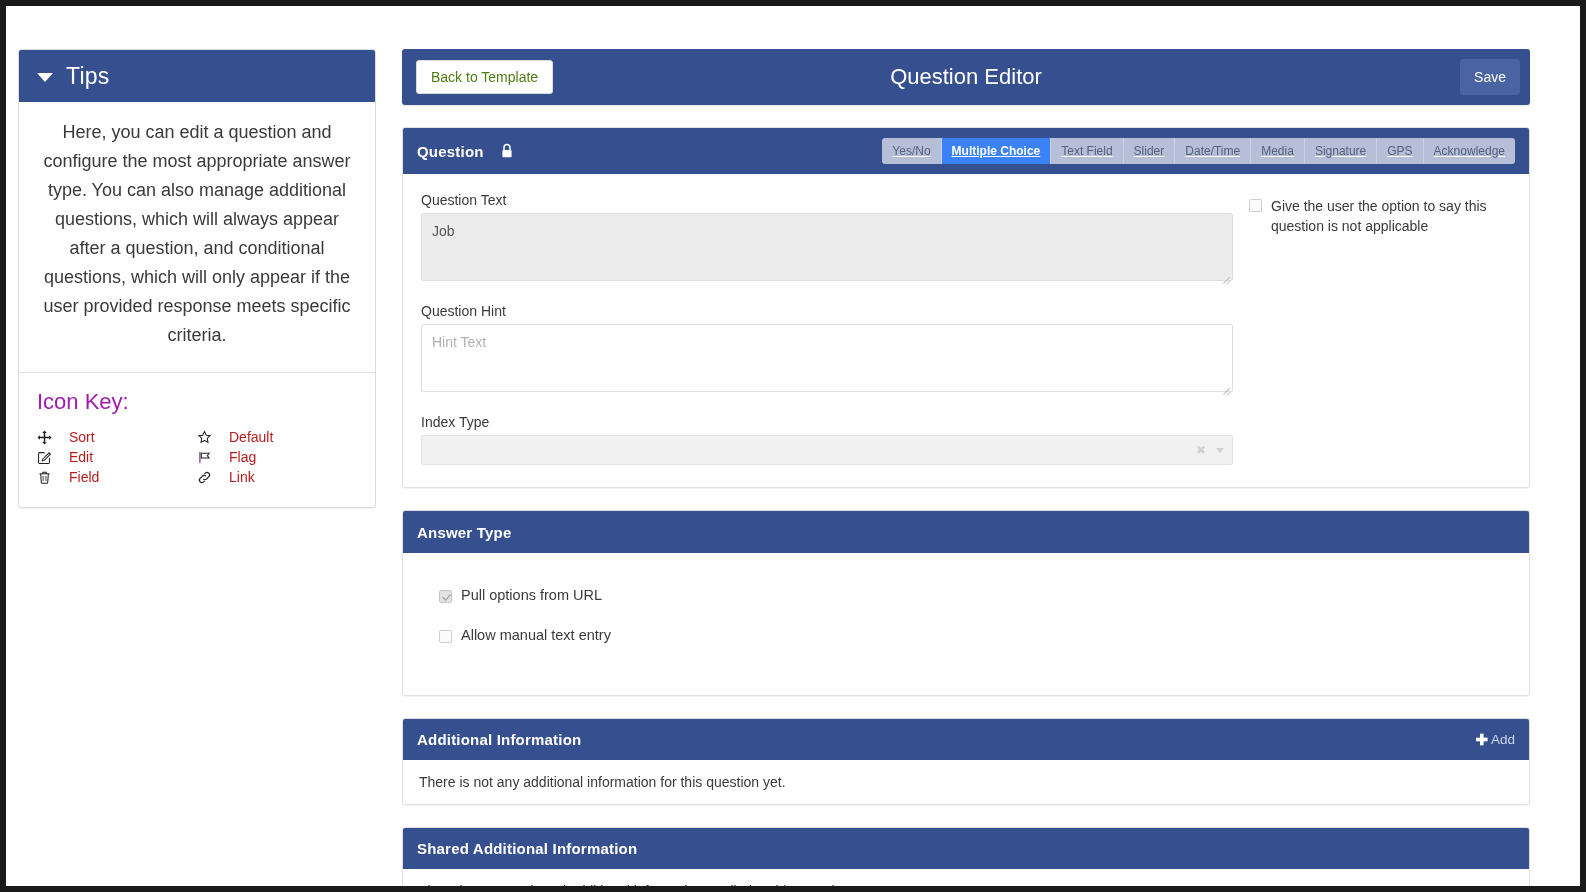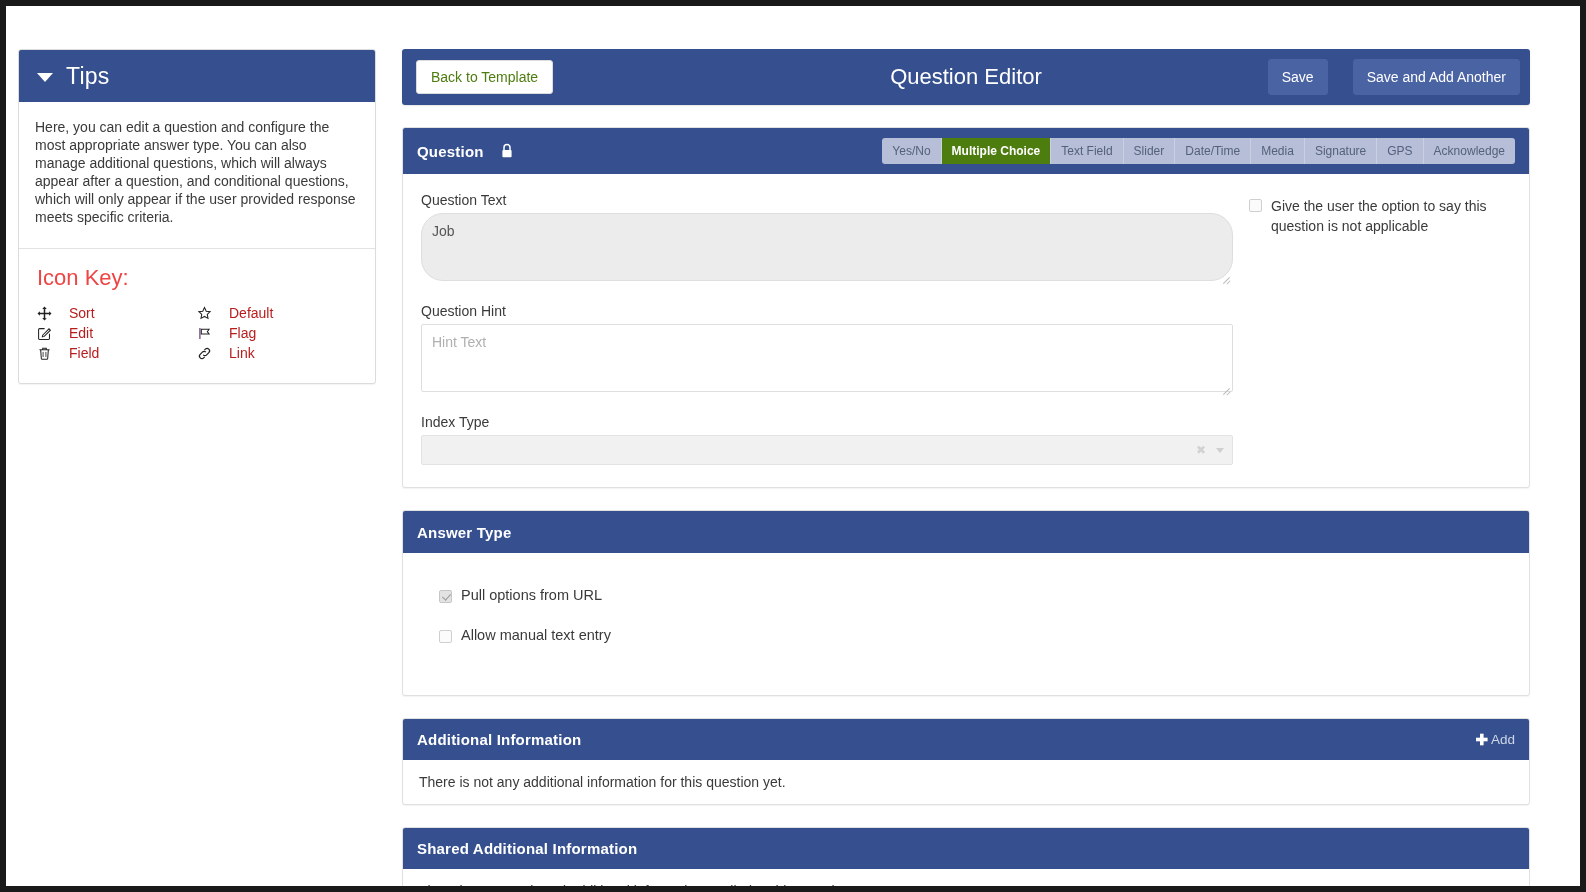--- a/index.html
+++ b/index.html
@@ -40,27 +40,28 @@
     width: 0; height: 0;
     border-left: 8px solid transparent;
     border-right: 8px solid transparent;
     border-top: 9px solid #ffffff;
     margin-right: 13px;
     margin-top: 3px;
   }
   .tips-title { font-size: 23px; font-weight: 400; letter-spacing: .2px; }
   .tips-body {
     padding: 16px 16px 22px 16px;
-    font-size: 14px;
-    line-height: 18px;
+    font-size: 18px;
+    line-height: 29px;
     color: #3a3a3a;
     border-bottom: 1px solid #e2e2e2;
+    text-align: center;
   }
   .iconkey-body { padding: 16px 16px 22px 18px; }
-  .iconkey-title { font-size: 22px; color: #ef4444; margin-bottom: 14px; font-weight: 400; }
+  .iconkey-title { font-size: 22px; color: #a21caf; margin-bottom: 14px; font-weight: 400; }
   .iconkey-grid {
     display: grid;
     grid-template-columns: 160px auto;
     row-gap: 4px;
     font-size: 14px;
     color: #b91c1c;
   }
   .iconkey-item { display: flex; align-items: center; }
   .iconkey-glyph {
     width: 26px; display: inline-flex;
@@ -130,52 +131,52 @@
     display: flex;
     align-items: center;
     padding: 0 14px;
     border-radius: 2px 2px 0 0;
   }
   .panel-head-tall { min-height: 46px; }
   .panel-title { font-size: 15px; font-weight: bold; letter-spacing: .2px; }
   .lock-icon { margin-left: 16px; display: inline-flex; align-items: center; }
 
   
-  .type-tabs { margin-left: auto; display: flex; align-items: stretch; height: 26px; }
+  .type-tabs { margin-left: auto; display: flex; align-items: stretch; height: 26px; text-decoration: underline; }
   .type-tab {
     background: #b6bfd7;
     color: #55607a;
     font-size: 12px;
     display: flex;
     align-items: center;
     padding: 0 10px;
     border-right: 1px solid #c9d0e2;
     cursor: pointer;
     white-space: nowrap;
   }
   .type-tab:first-child { border-radius: 3px 0 0 3px; }
   .type-tab:last-child { border-right: none; border-radius: 0 3px 3px 0; }
-  .type-tab.active { background: #4d7c0f; color: #ffffff; font-weight: bold; }
+  .type-tab.active { background: #3b82f6; color: #ffffff; font-weight: bold; }
 
   .panel-body { padding: 18px 18px 22px 18px; position: relative; }
 
   .field-label { font-size: 14px; color: #3a3a3a; margin-bottom: 5px; }
   .ta-wrap { position: relative; width: 812px; }
   textarea.fld {
     width: 100%;
     font-family: "Liberation Sans", sans-serif;
     font-size: 14px;
     color: #444;
     border: 1px solid #dedede;
     border-radius: 2px;
     padding: 9px 10px;
     resize: none;
     outline: none;
   }
-  textarea.fld[disabled] { background: #ececec; color: #555; border-radius: 22px; }
+  textarea.fld[disabled] { background: #ececec; color: #555; }
   textarea.fld::placeholder { color: #b0b0b0; }
   .resize-grip {
     position: absolute; right: 2px; bottom: 2px;
     width: 10px; height: 10px; pointer-events: none;
   }
   .resize-grip:before, .resize-grip:after {
     content: ""; position: absolute; background: #b9b9b9;
     height: 1px; transform-origin: center;
   }
   .resize-grip:before { width: 9px; right: 0; bottom: 2px; transform: rotate(-45deg); }
@@ -330,21 +331,20 @@
     </div>
   </div>
 
   <div id="main">
 
     <div class="topbar">
       <button class="btn-back">Back to Template</button>
       <div class="topbar-title">Question Editor</div>
       <div class="topbar-actions">
         <button class="btn-save">Save</button>
-        <button class="btn-save-add">Save and Add Another</button>
       </div>
     </div>
 
     <div class="panel">
       <div class="panel-head panel-head-tall">
         <span class="panel-title">Question</span>
         <span class="lock-icon">
           <svg width="14" height="16" viewBox="0 0 14 16">
             <path fill="none" stroke="#ffffff" stroke-width="1.5" d="M4 7V4.6a3 3 0 0 1 6 0V7"></path>
             <rect x="2.4" y="7" width="9.2" height="7.2" rx="1" fill="#ffffff"></rect>

